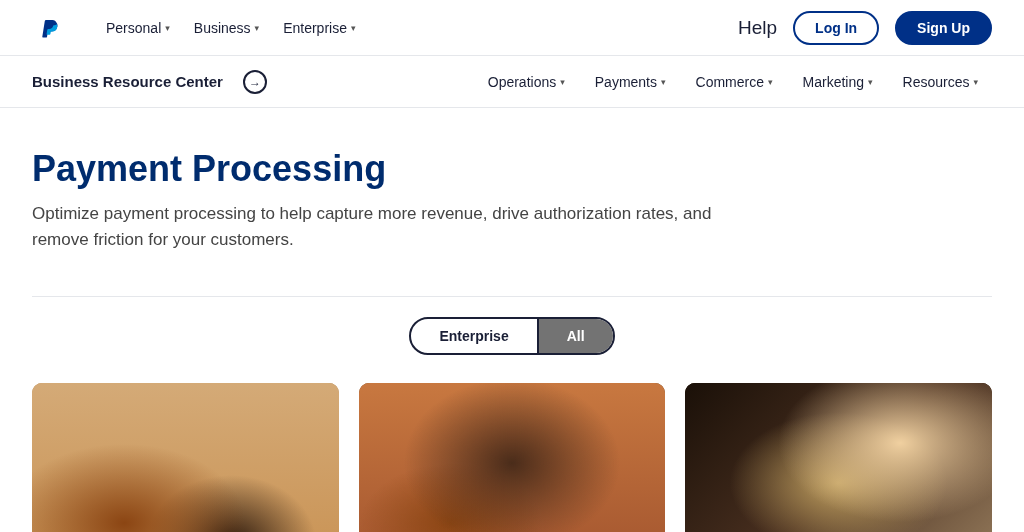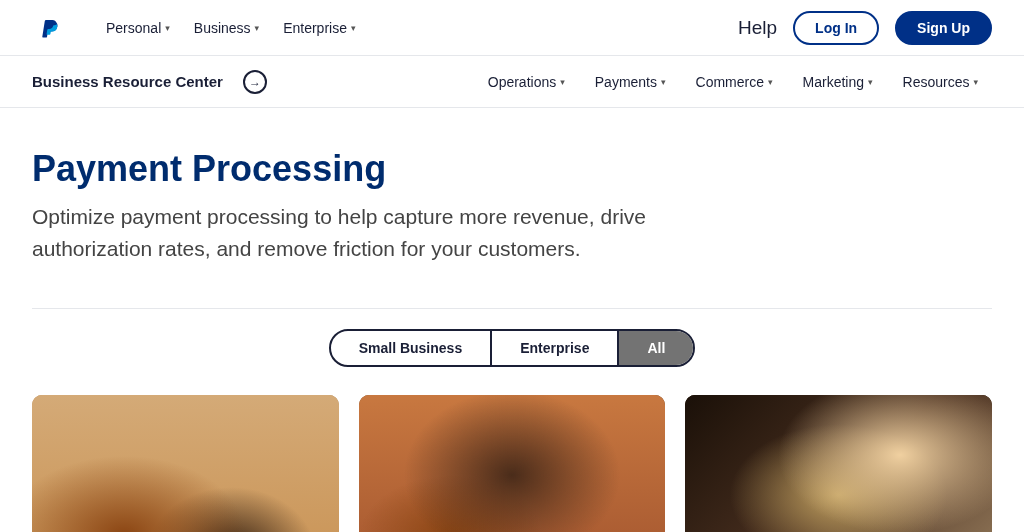--- a/index.html
+++ b/index.html
@@ -129,21 +129,21 @@
       max-width: 960px;
     }
     .hero h1 {
       font-size: 36px;
       font-weight: 800;
       color: #002c6e;
       margin-bottom: 12px;
       line-height: 1.15;
     }
     .hero p {
-      font-size: 21px;
+      font-size: 17px;
       color: #444;
       max-width: 740px;
       line-height: 1.5;
     }
     .divider {
       border: none;
       border-top: 1px solid #e5e7eb;
       margin: 20px 32px;
     }
 
@@ -297,21 +297,20 @@
 </nav>
 
 <div class="hero">
   <h1>Payment Processing</h1>
   <p>Optimize payment processing to help capture more revenue, drive authorization rates, and remove friction for your customers.</p>
 </div>
 
 <hr class="divider">
 
 <div class="filter-tabs">
-  <button class="filter-tab">Small Business</button>
   <button class="filter-tab">Enterprise</button>
   <button class="filter-tab active">All</button>
 </div>
 
 <div class="card-grid">
   <div class="card card-1">
     
     <svg width="100%" height="100%" viewBox="0 0 280 200" preserveAspectRatio="xMidYMid slice" xmlns="http://www.w3.org/2000/svg">
       <rect width="280" height="200" fill="#c8a070"></rect>
       <rect x="0" y="100" width="280" height="100" fill="#b8906a"></rect>

